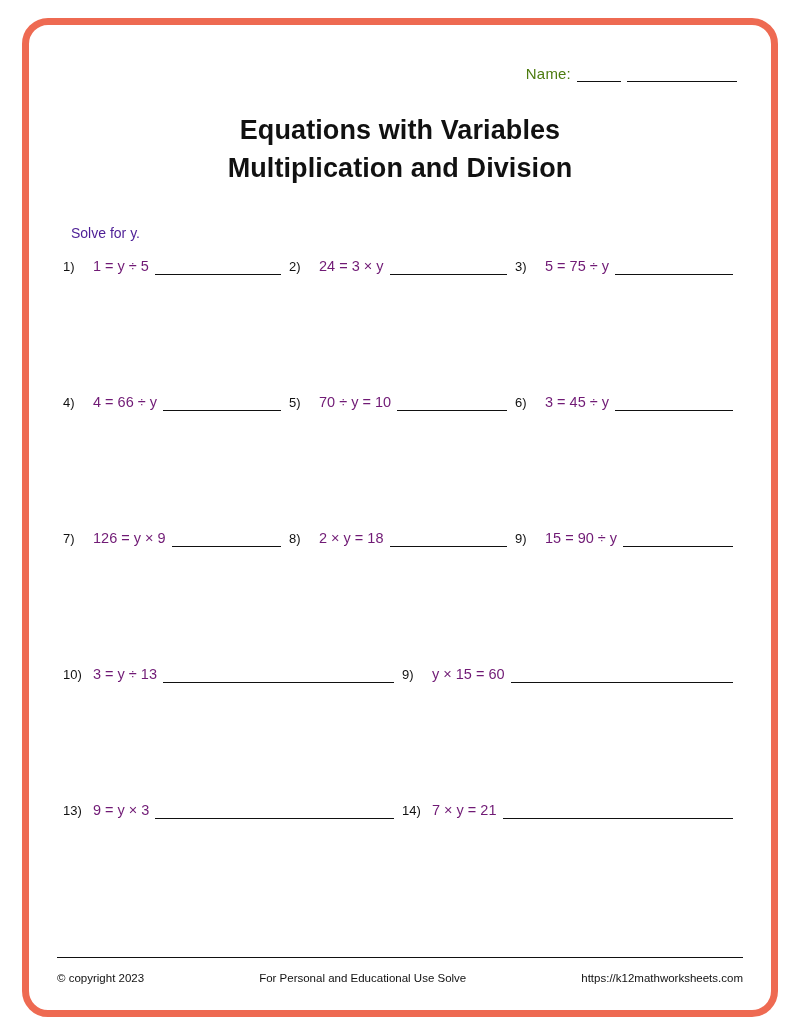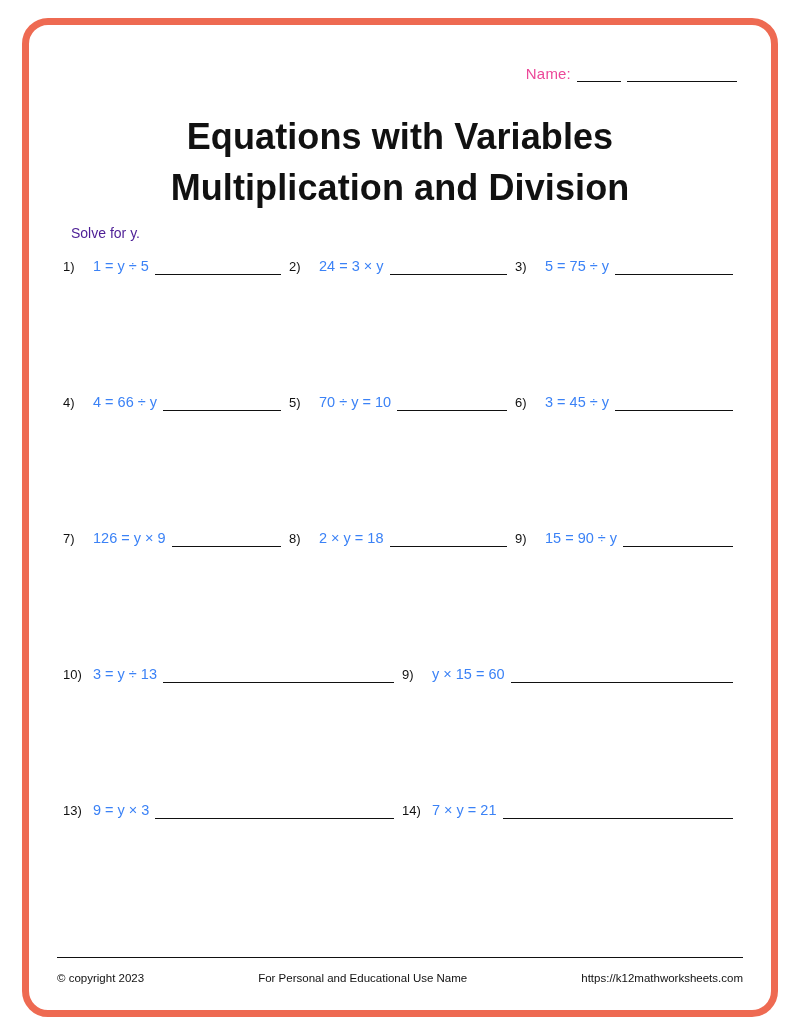--- a/index.html
+++ b/index.html
@@ -33,21 +33,21 @@
     background: #ffffff;
     position: relative;
   }
   .name-row {
     position: absolute;
     right: 34px;
     top: 40px;
     display: flex;
     align-items: flex-end;
     font-size: 15px;
-    color: #ec4899;
+    color: #4d7c0f;
   }
   .name-label {
     font-size: 15px;
     letter-spacing: .2px;
   }
   .name-blank-a {
     display: inline-block;
     width: 44px;
     border-bottom: 1.6px solid #111;
     margin-left: 6px;
@@ -61,21 +61,21 @@
     height: 14px;
   }
   .title-block {
     position: absolute;
     top: 86px;
     left: 0;
     right: 0;
     text-align: center;
   }
   .title-line {
-    font-size: 36px;
+    font-size: 27px;
     font-weight: bold;
     line-height: 1.42;
     letter-spacing: .1px;
     color: #111;
   }
   .instructions {
     position: absolute;
     left: 42px;
     top: 200px;
     font-size: 14px;
@@ -101,21 +101,21 @@
   .pnum {
     font-size: 13px;
     color: #111;
     width: 30px;
     flex: 0 0 30px;
     padding-top: 2px;
     text-align: left;
   }
   .peq {
     font-size: 14.5px;
-    color: #3b82f6;
+    color: #701a75;
     white-space: nowrap;
     padding-top: 1px;
   }
   .pblank {
     flex: 1 1 auto;
     border-bottom: 1.4px solid #111;
     height: 17px;
     margin-left: 6px;
     min-width: 60px;
   }
@@ -244,18 +244,18 @@
           <span class="peq">7 × y = 21</span>
           <span class="pblank"></span>
         </div>
       </div>
 
     </div>
 
     <div class="footer-rule"></div>
     <div class="footer">
       <span class="left">© copyright 2023</span>
-      <span class="center">For Personal and Educational Use Name</span>
+      <span class="center">For Personal and Educational Use Solve</span>
       <span class="right">https://k12mathworksheets.com</span>
     </div>
 
   </div>
 </div>
 
 </body></html>

